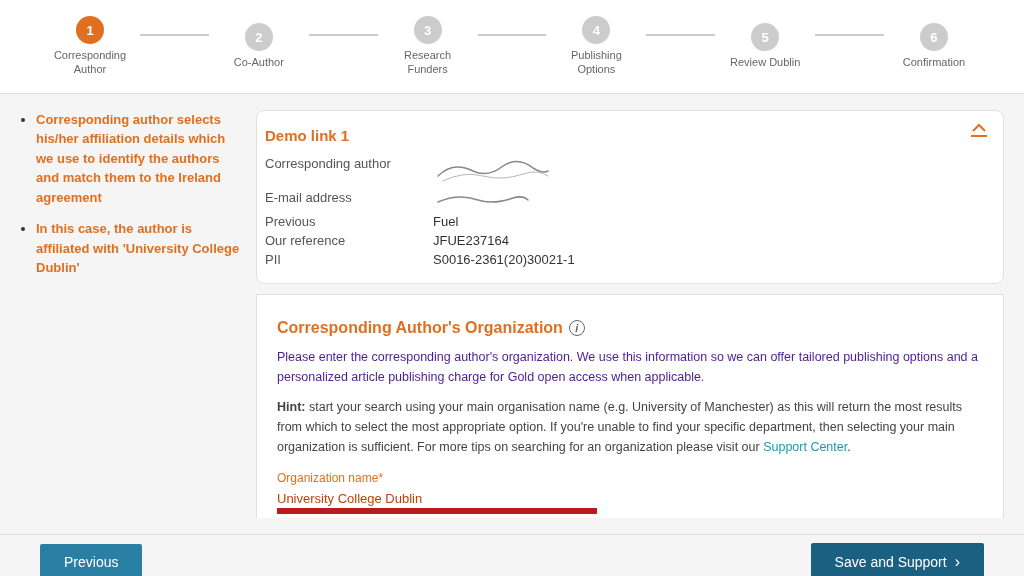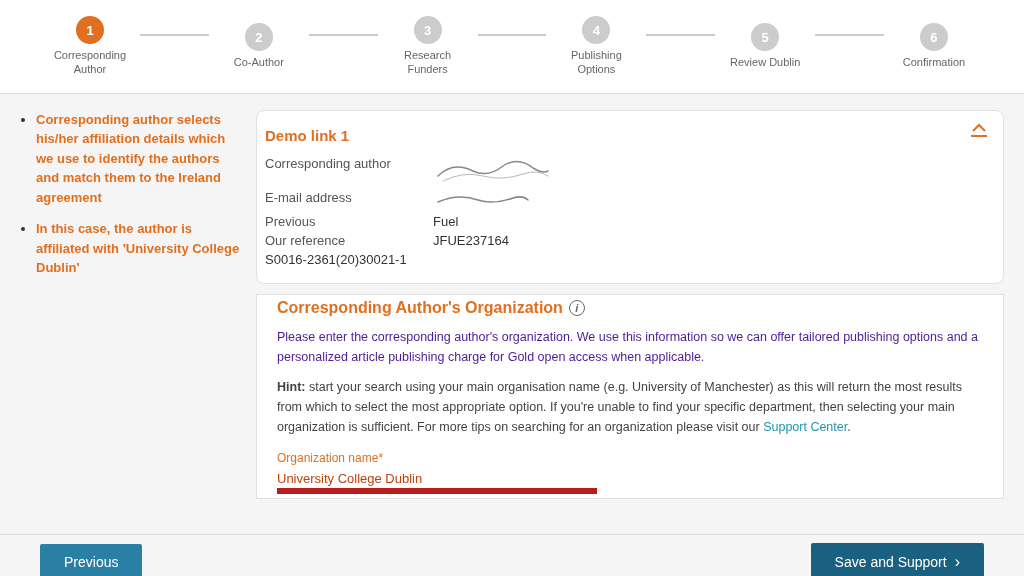--- a/index.html
+++ b/index.html
@@ -153,21 +153,21 @@
       width: 16px;
       height: 2px;
       background: #e07020;
     }
 
     
     .org-card {
       background: #fff;
       border: 1px solid #e0e0e0;
       border-radius: 0;
-      padding: 4px 20px;
+      padding: 24px 20px;
     }
     .org-title {
       color: #e07020;
       font-size: 16px;
       font-weight: bold;
       margin-bottom: 10px;
       display: flex;
       align-items: center;
       gap: 6px;
     }
@@ -329,20 +329,21 @@
             </svg>
           </div>
         </div>
 
         <div class="info-label">Previous</div>
         <div class="info-value">Fuel</div>
 
         <div class="info-label">Our reference</div>
         <div class="info-value">JFUE237164</div>
 
+        <div class="info-label">PII</div>
         <div class="info-value">S0016-2361(20)30021-1</div>
       </div>
 
       <div class="collapse-icon">
         <svg width="14" height="10" viewBox="0 0 14 10">
           <polyline points="1,8 7,2 13,8" fill="none" stroke="#e07020" stroke-width="2"></polyline>
         </svg>
         <div class="collapse-line"></div>
       </div>
     </div>

